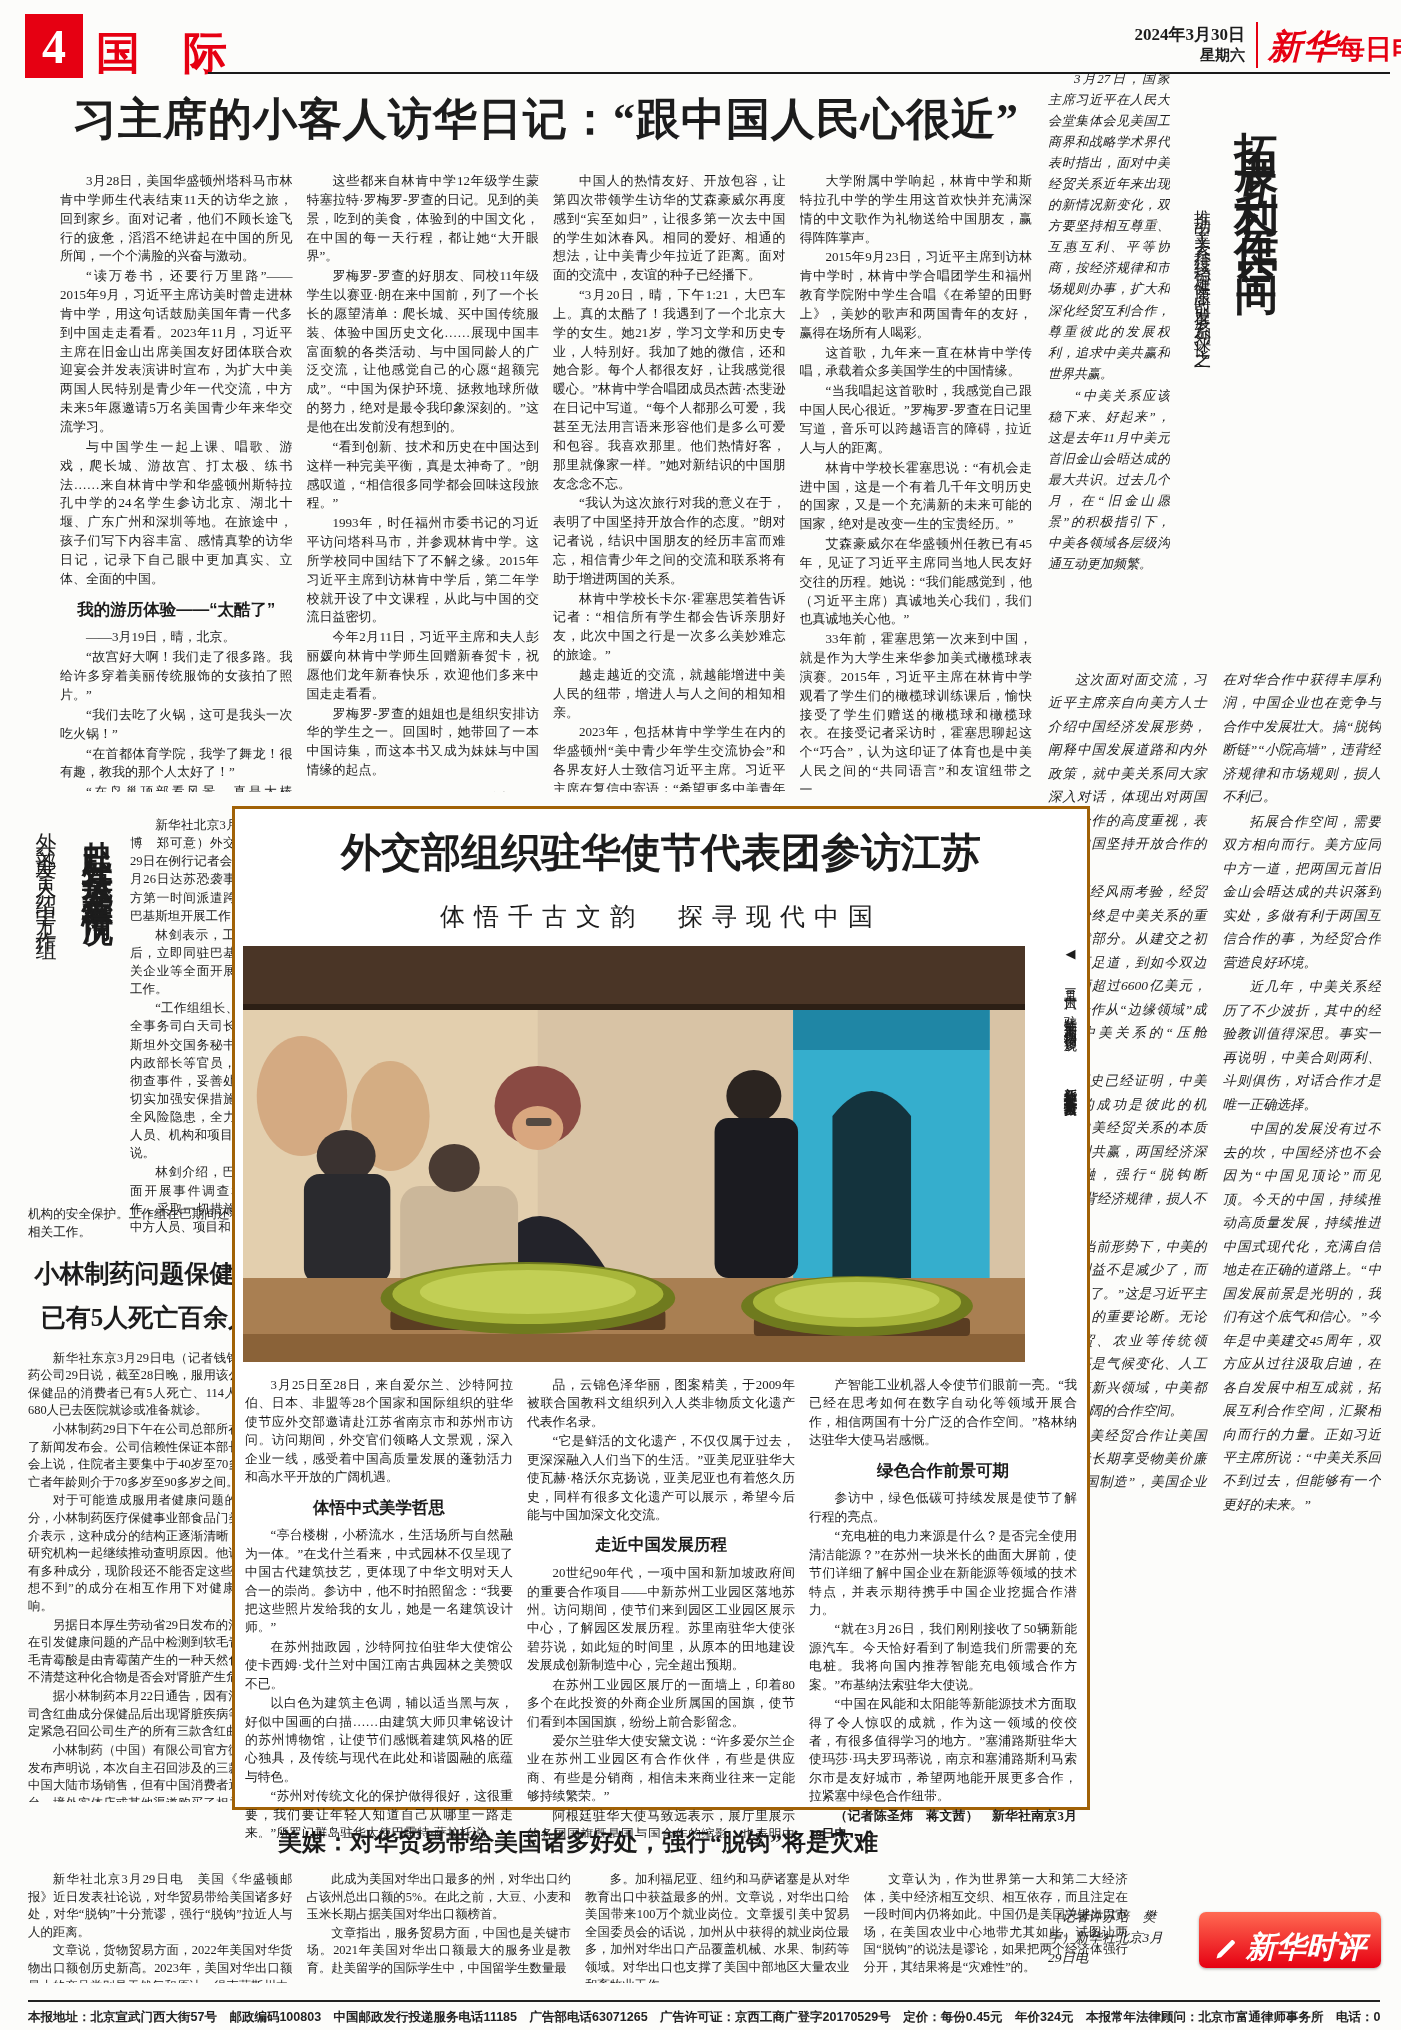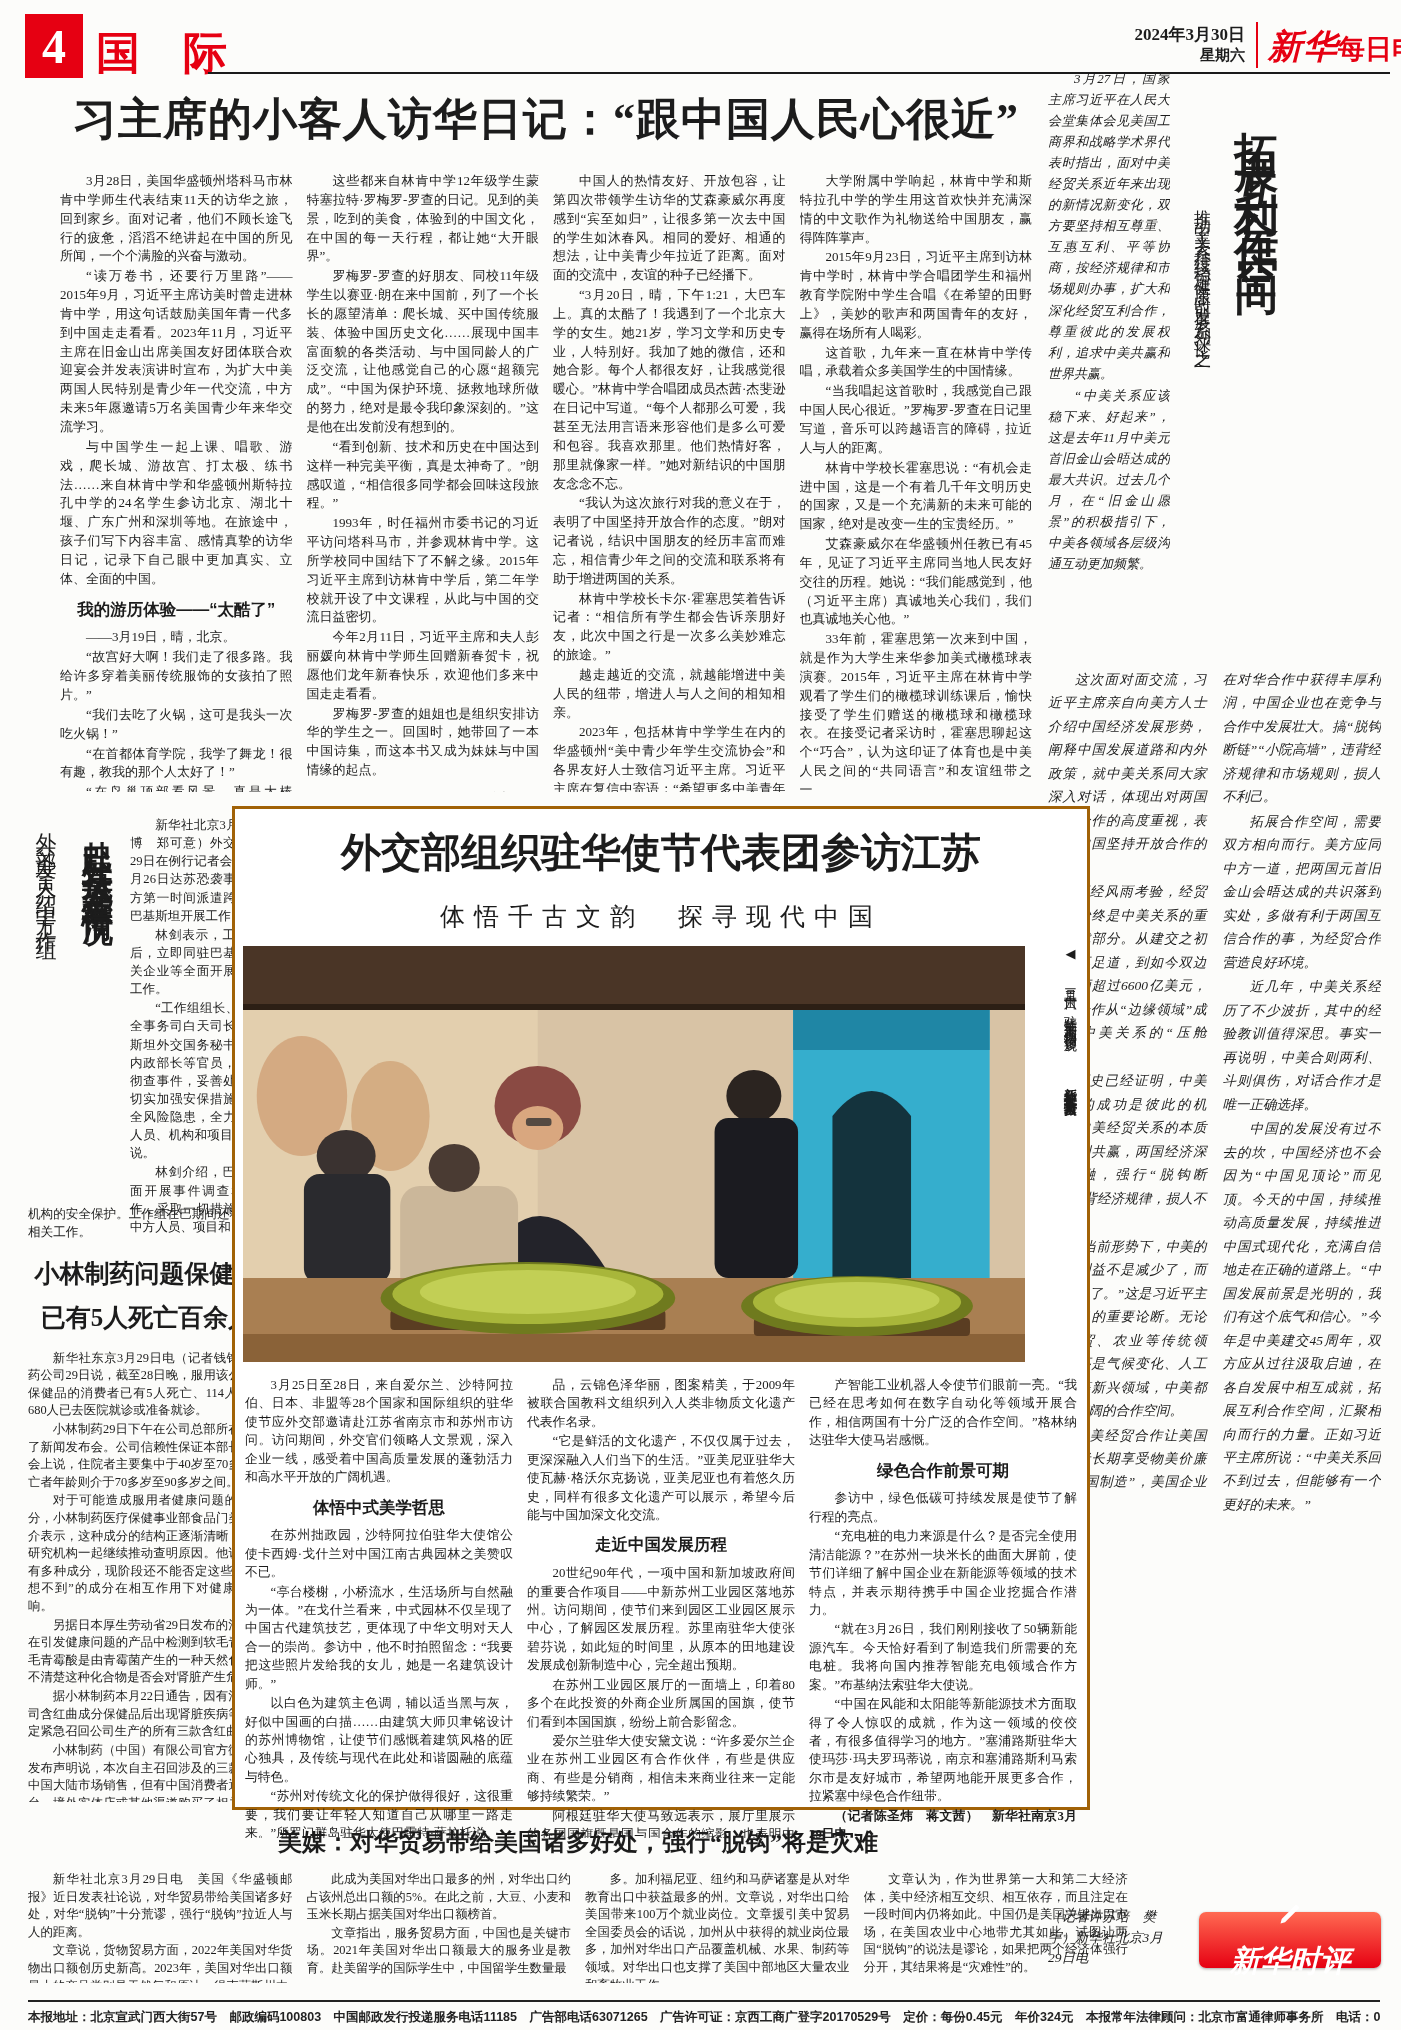--- a/index.html
+++ b/index.html
@@ -41,23 +41,23 @@
   .vtext{writing-mode:vertical-rl;text-orientation:upright;}
   .comm-subtitle{width:36px;font-size:17px;letter-spacing:7px;padding-top:128px;
     font-family:"Liberation Sans","DejaVu Sans",sans-serif;}
   .comm-title{width:64px;font-size:44px;font-weight:bold;letter-spacing:20px;padding-top:28px;}
   .comm-body{flex:1;margin-top:12px;column-count:2;column-gap:16px;overflow:hidden;
     font-size:13.5px;line-height:1.74;font-style:italic;text-align:justify;}
   .comm-footer{flex:none;display:flex;align-items:flex-end;justify-content:space-between;
     margin-top:8px;height:62px;}
   .comm-sign{width:128px;font-size:13.5px;font-style:italic;line-height:1.5;}
   .badge{width:182px;height:56px;background:linear-gradient(180deg,#ff6a52,#e60012);
-    border-radius:7px;color:#fff;display:flex;align-items:center;justify-content:center;
+    border-radius:7px;color:#fff;display:flex;align-items:flex-end;justify-content:center;
     gap:8px;font-size:30px;font-weight:bold;font-style:italic;
-    box-shadow:0 1px 3px rgba(0,0,0,.35);flex-direction:column;}
+    box-shadow:0 1px 3px rgba(0,0,0,.35);}
   
   .mfa{left:28px;top:816px;width:288px;height:422px;display:flex;gap:12px;}
   .mfa-small{width:32px;font-size:21px;letter-spacing:9px;}
   .mfa-big{width:46px;font-size:31px;font-weight:bold;letter-spacing:7px;}
   .mfa-body{flex:1;overflow:hidden;font-size:12.6px;line-height:1.44;text-align:justify;}
   .mfa-cont{left:28px;top:1205px;width:288px;font-size:12.6px;line-height:1.44;height:42px;overflow:hidden;}
   .mfa-cont p{text-indent:0;}
   
   .koba{left:28px;top:1252px;width:288px;}
   .koba-title{font-size:25px;font-weight:bold;text-align:center;line-height:1.75;}
@@ -243,22 +243,22 @@
     </div>
     <div class="caption vtext">
       <span>◀　三月二十六日，驻华使节来到苏州博物馆参观。</span>
       <span class="credit">新华社记者蒋文茜摄</span>
     </div>
   </div>
   <div class="feat-cols cols">
     <div class="col">
         <p>3月25日至28日，来自爱尔兰、沙特阿拉伯、日本、非盟等28个国家和国际组织的驻华使节应外交部邀请赴江苏省南京市和苏州市访问。访问期间，外交官们领略人文景观，深入企业一线，感受着中国高质量发展的蓬勃活力和高水平开放的广阔机遇。</p>
         <div class="subhead">体悟中式美学哲思</div>
+        <p>“亭台楼榭，小桥流水，生活场所与自然融为一体。”在戈什兰看来，中式园林不仅呈现了中国古代建筑技艺，更体现了中华文明对天人合一的崇尚。参访中，他不时拍照留念：“我要把这些照片发给我的女儿，她是一名建筑设计师。”</p>
         <p>在苏州拙政园，沙特阿拉伯驻华大使馆公使卡西姆·戈什兰对中国江南古典园林之美赞叹不已。</p>
-        <p>“亭台楼榭，小桥流水，生活场所与自然融为一体。”在戈什兰看来，中式园林不仅呈现了中国古代建筑技艺，更体现了中华文明对天人合一的崇尚。参访中，他不时拍照留念：“我要把这些照片发给我的女儿，她是一名建筑设计师。”</p>
         <p>以白色为建筑主色调，辅以适当黑与灰，好似中国画的白描……由建筑大师贝聿铭设计的苏州博物馆，让使节们感慨着建筑风格的匠心独具，及传统与现代在此处和谐圆融的底蕴与特色。</p>
         <p>“苏州对传统文化的保护做得很好，这很重要，我们要让年轻人知道自己从哪里一路走来。”所罗门群岛驻华大使巴雷特·萨拉托说。</p>
       </div>
     <div class="col">
         <p>品，云锦色泽华丽，图案精美，于2009年被联合国教科文组织列入人类非物质文化遗产代表作名录。</p>
         <p>“它是鲜活的文化遗产，不仅仅属于过去，更深深融入人们当下的生活。”亚美尼亚驻华大使瓦赫·格沃尔克扬说，亚美尼亚也有着悠久历史，同样有很多文化遗产可以展示，希望今后能与中国加深文化交流。</p>
         <div class="subhead">走近中国发展历程</div>
         <p>20世纪90年代，一项中国和新加坡政府间的重要合作项目——中新苏州工业园区落地苏州。访问期间，使节们来到园区工业园区展示中心，了解园区发展历程。苏里南驻华大使张碧芬说，如此短的时间里，从原本的田地建设发展成创新制造中心，完全超出预期。</p>
         <p>在苏州工业园区展厅的一面墙上，印着80多个在此投资的外商企业所属国的国旗，使节们看到本国国旗，纷纷上前合影留念。</p>
         <p>爱尔兰驻华大使安黛文说：“许多爱尔兰企业在苏州工业园区有合作伙伴，有些是供应商、有些是分销商，相信未来商业往来一定能够持续繁荣。”</p>

